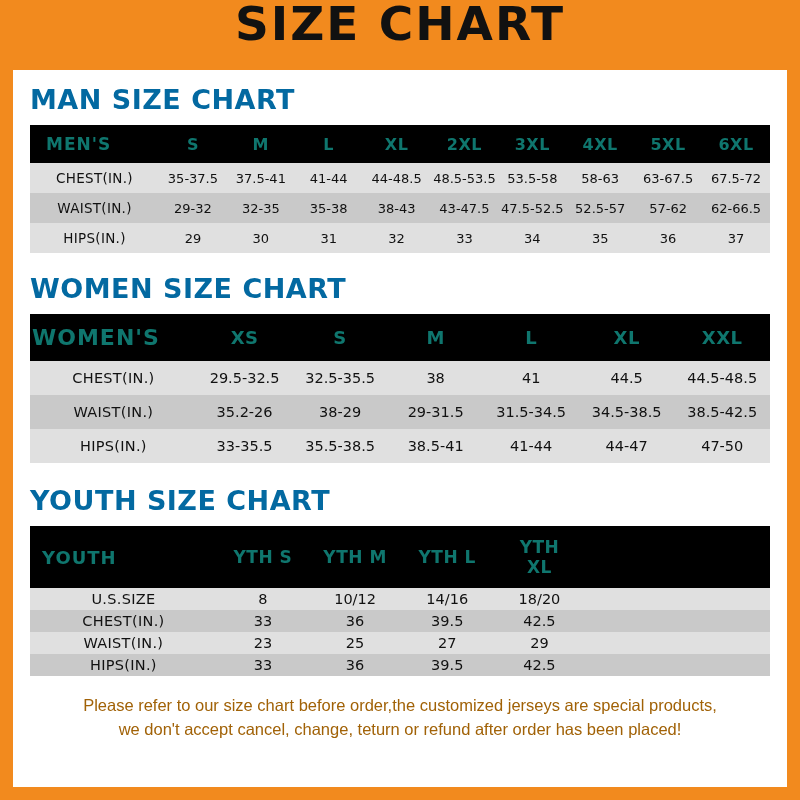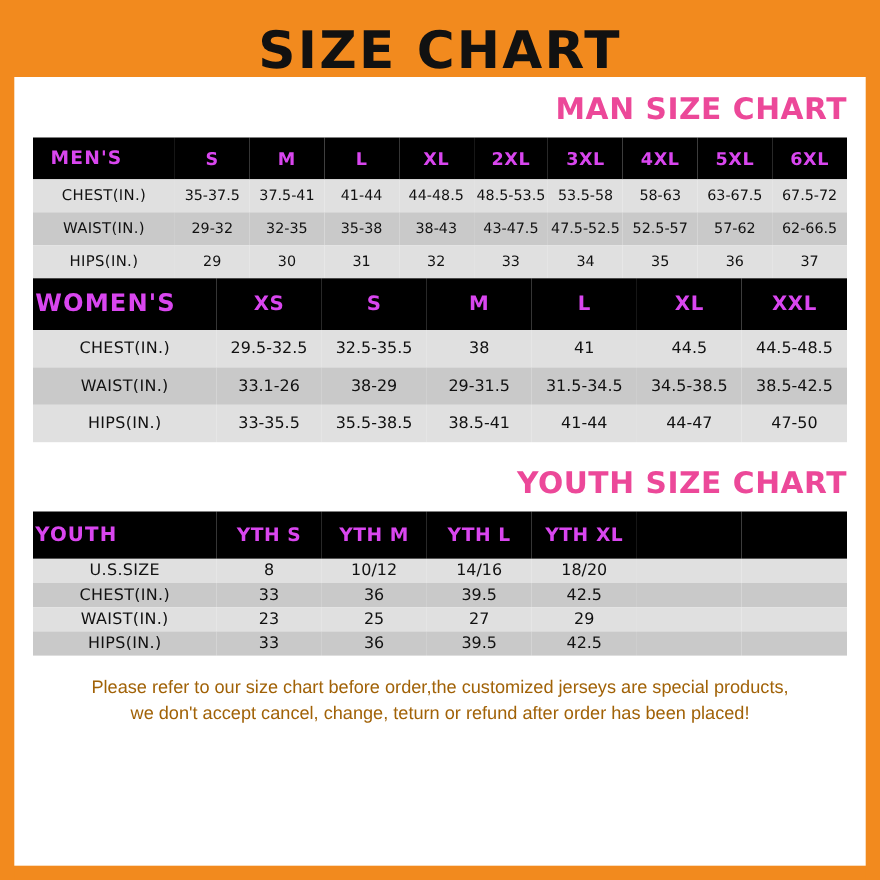--- a/index.html
+++ b/index.html
@@ -20,60 +20,60 @@
     box-sizing: border-box;
     border-left: 13px solid #f28a1e;
     border-right: 13px solid #f28a1e;
     border-bottom: 13px solid #f28a1e;
     background: #ffffff;
   }
   .banner {
     height: 70px;
     background: #f28a1e;
     display: flex;
-    align-items: flex-end;
+    align-items: flex-start;
     justify-content: center;
     margin: 0 -13px;
   }
   .banner-title {
     font-family: "DejaVu Sans", sans-serif;
     font-weight: bold;
     font-size: 47px;
     letter-spacing: 2px;
     color: #111111;
     line-height: 1;
   }
   .content {
     padding: 0 17px;
   }
   .section-title {
-    text-align: right;
+    text-align: left;
     font-family: "DejaVu Sans", sans-serif;
     font-weight: bold;
     font-size: 27px;
-    color: #ec4899;
+    color: #0369a1;
     letter-spacing: 0.5px;
   }
   .sec-man .section-title { margin: 14px 0 10px; }
   .sec-women .section-title { margin: 20px 0 10px; }
   .sec-youth .section-title { margin: 22px 0 10px; }
 
   table.size-table {
     width: 100%;
     border-collapse: collapse;
     table-layout: fixed;
   }
   table.size-table td, table.size-table th {
     text-align: center;
     font-family: "DejaVu Sans", sans-serif;
   }
   
   tr.hdr {
     background: #000000;
-    color: #d946ef;
+    color: #0f766e;
     margin-left: 44px;
   }
   tr.hdr th {
     font-weight: bold;
     font-size: 16px;
     padding: 9px 2px;
     letter-spacing: 0.5px;
   }
   tr.hdr th.corner {
     text-align: left;
@@ -92,21 +92,21 @@
   tr.row td.label {
     font-size: 13.5px;
     letter-spacing: 0.3px;
   }
   
   .sec-women tr.hdr th { font-size: 18px; padding: 11px 2px; }
   .sec-women tr.hdr th.corner { font-size: 22px; }
   .sec-women tr.row td { font-size: 14.5px; padding: 9px 1px; }
   .sec-women tr.row td.label { font-size: 14.5px; }
   
-  .sec-youth tr.hdr th { font-size: 17px; padding: 11px 2px; }
+  .sec-youth tr.hdr th { font-size: 17px; padding: 11px 12px; }
   .sec-youth tr.hdr th.corner { font-size: 18px; }
   .sec-youth tr.row td { font-size: 14.5px; padding: 3px 1px; }
   .sec-youth tr.row td.label { font-size: 14.5px; }
 
   .footer-note {
     margin: 18px 10px 0 10px;
     text-align: center;
     color: #a16207;
     font-family: "Liberation Sans", sans-serif;
     font-size: 16.5px;
@@ -175,20 +175,21 @@
           <td>34</td>
           <td>35</td>
           <td>36</td>
           <td>37</td>
         </tr>
       </tbody>
         </table>
     </div>
 
     <div class="sec-women">
+      <div class="section-title">WOMEN SIZE CHART</div>
       <table class="size-table">
         <tbody>
             <tr class="hdr">
           <th class="corner" style="width:22%">WOMEN'S</th>
           <th>XS</th>
           <th>S</th>
           <th>M</th>
           <th>L</th>
           <th>XL</th>
           <th>XXL</th>
@@ -197,21 +198,21 @@
           <td class="label">CHEST(IN.)</td>
           <td>29.5-32.5</td>
           <td>32.5-35.5</td>
           <td>38</td>
           <td>41</td>
           <td>44.5</td>
           <td>44.5-48.5</td>
         </tr>
         <tr class="row row-b">
           <td class="label">WAIST(IN.)</td>
-          <td>33.1-26</td>
+          <td>35.2-26</td>
           <td>38-29</td>
           <td>29-31.5</td>
           <td>31.5-34.5</td>
           <td>34.5-38.5</td>
           <td>38.5-42.5</td>
         </tr>
         <tr class="row row-a">
           <td class="label">HIPS(IN.)</td>
           <td>33-35.5</td>
           <td>35.5-38.5</td>

